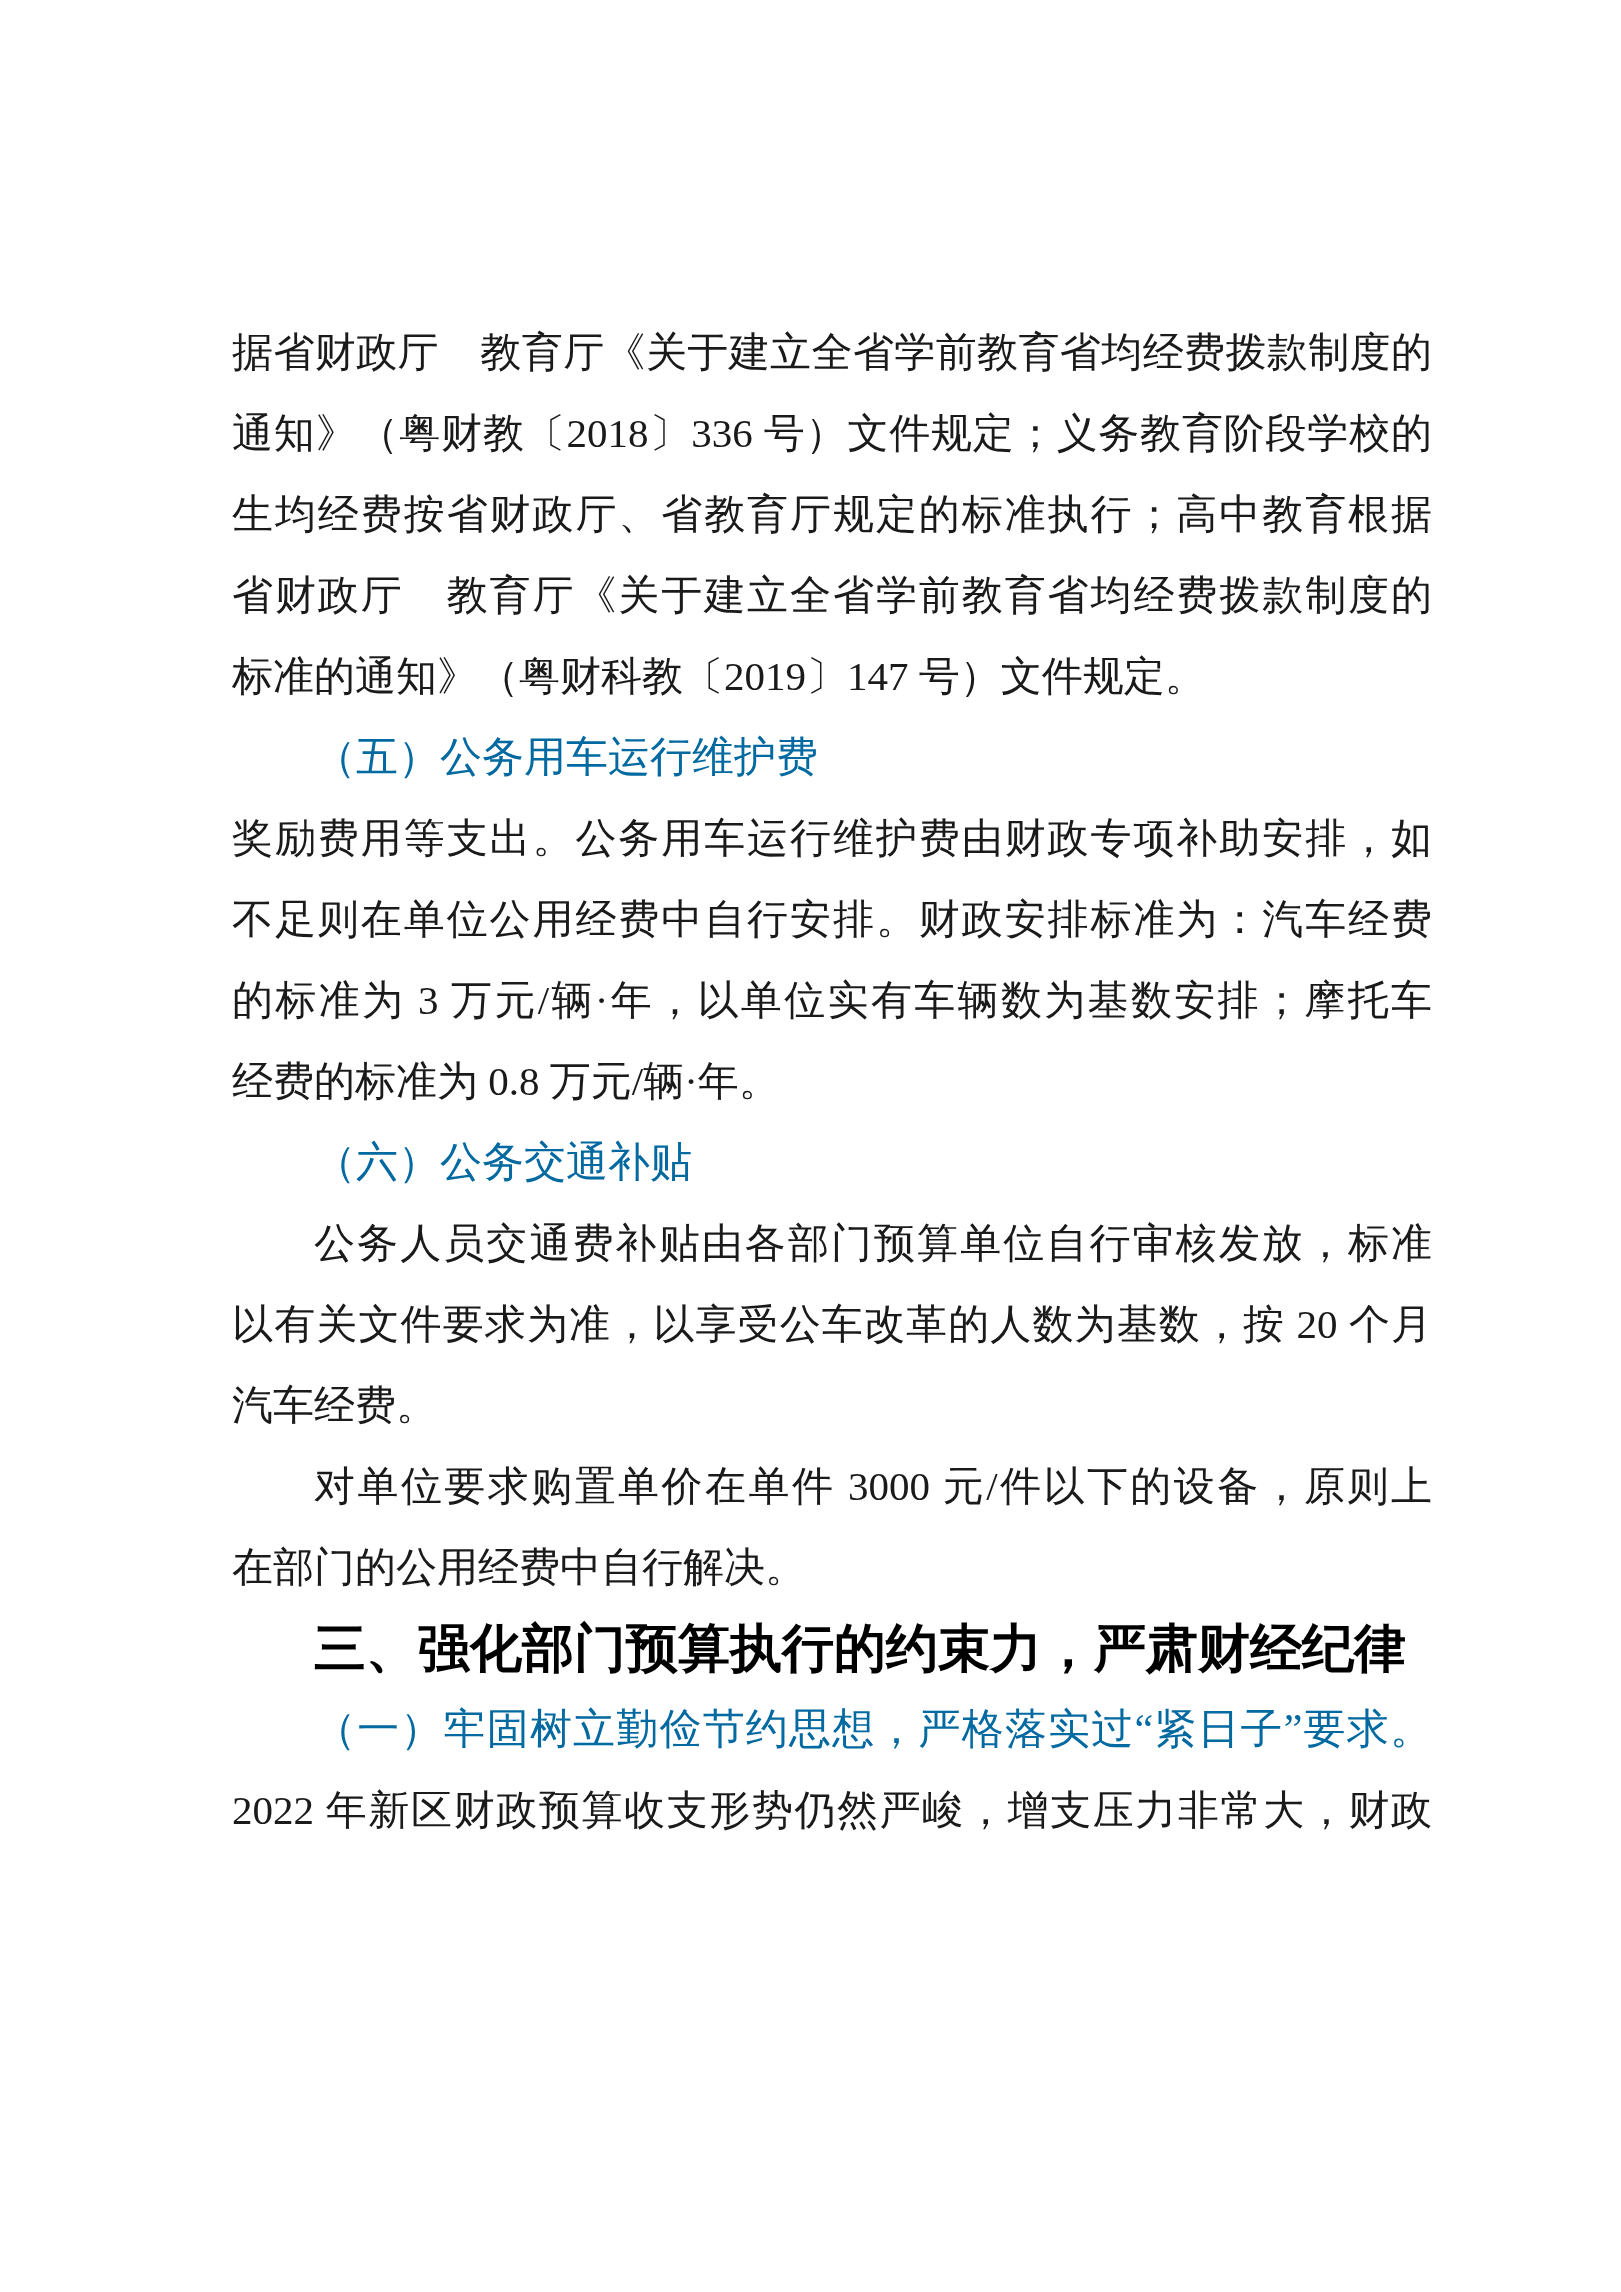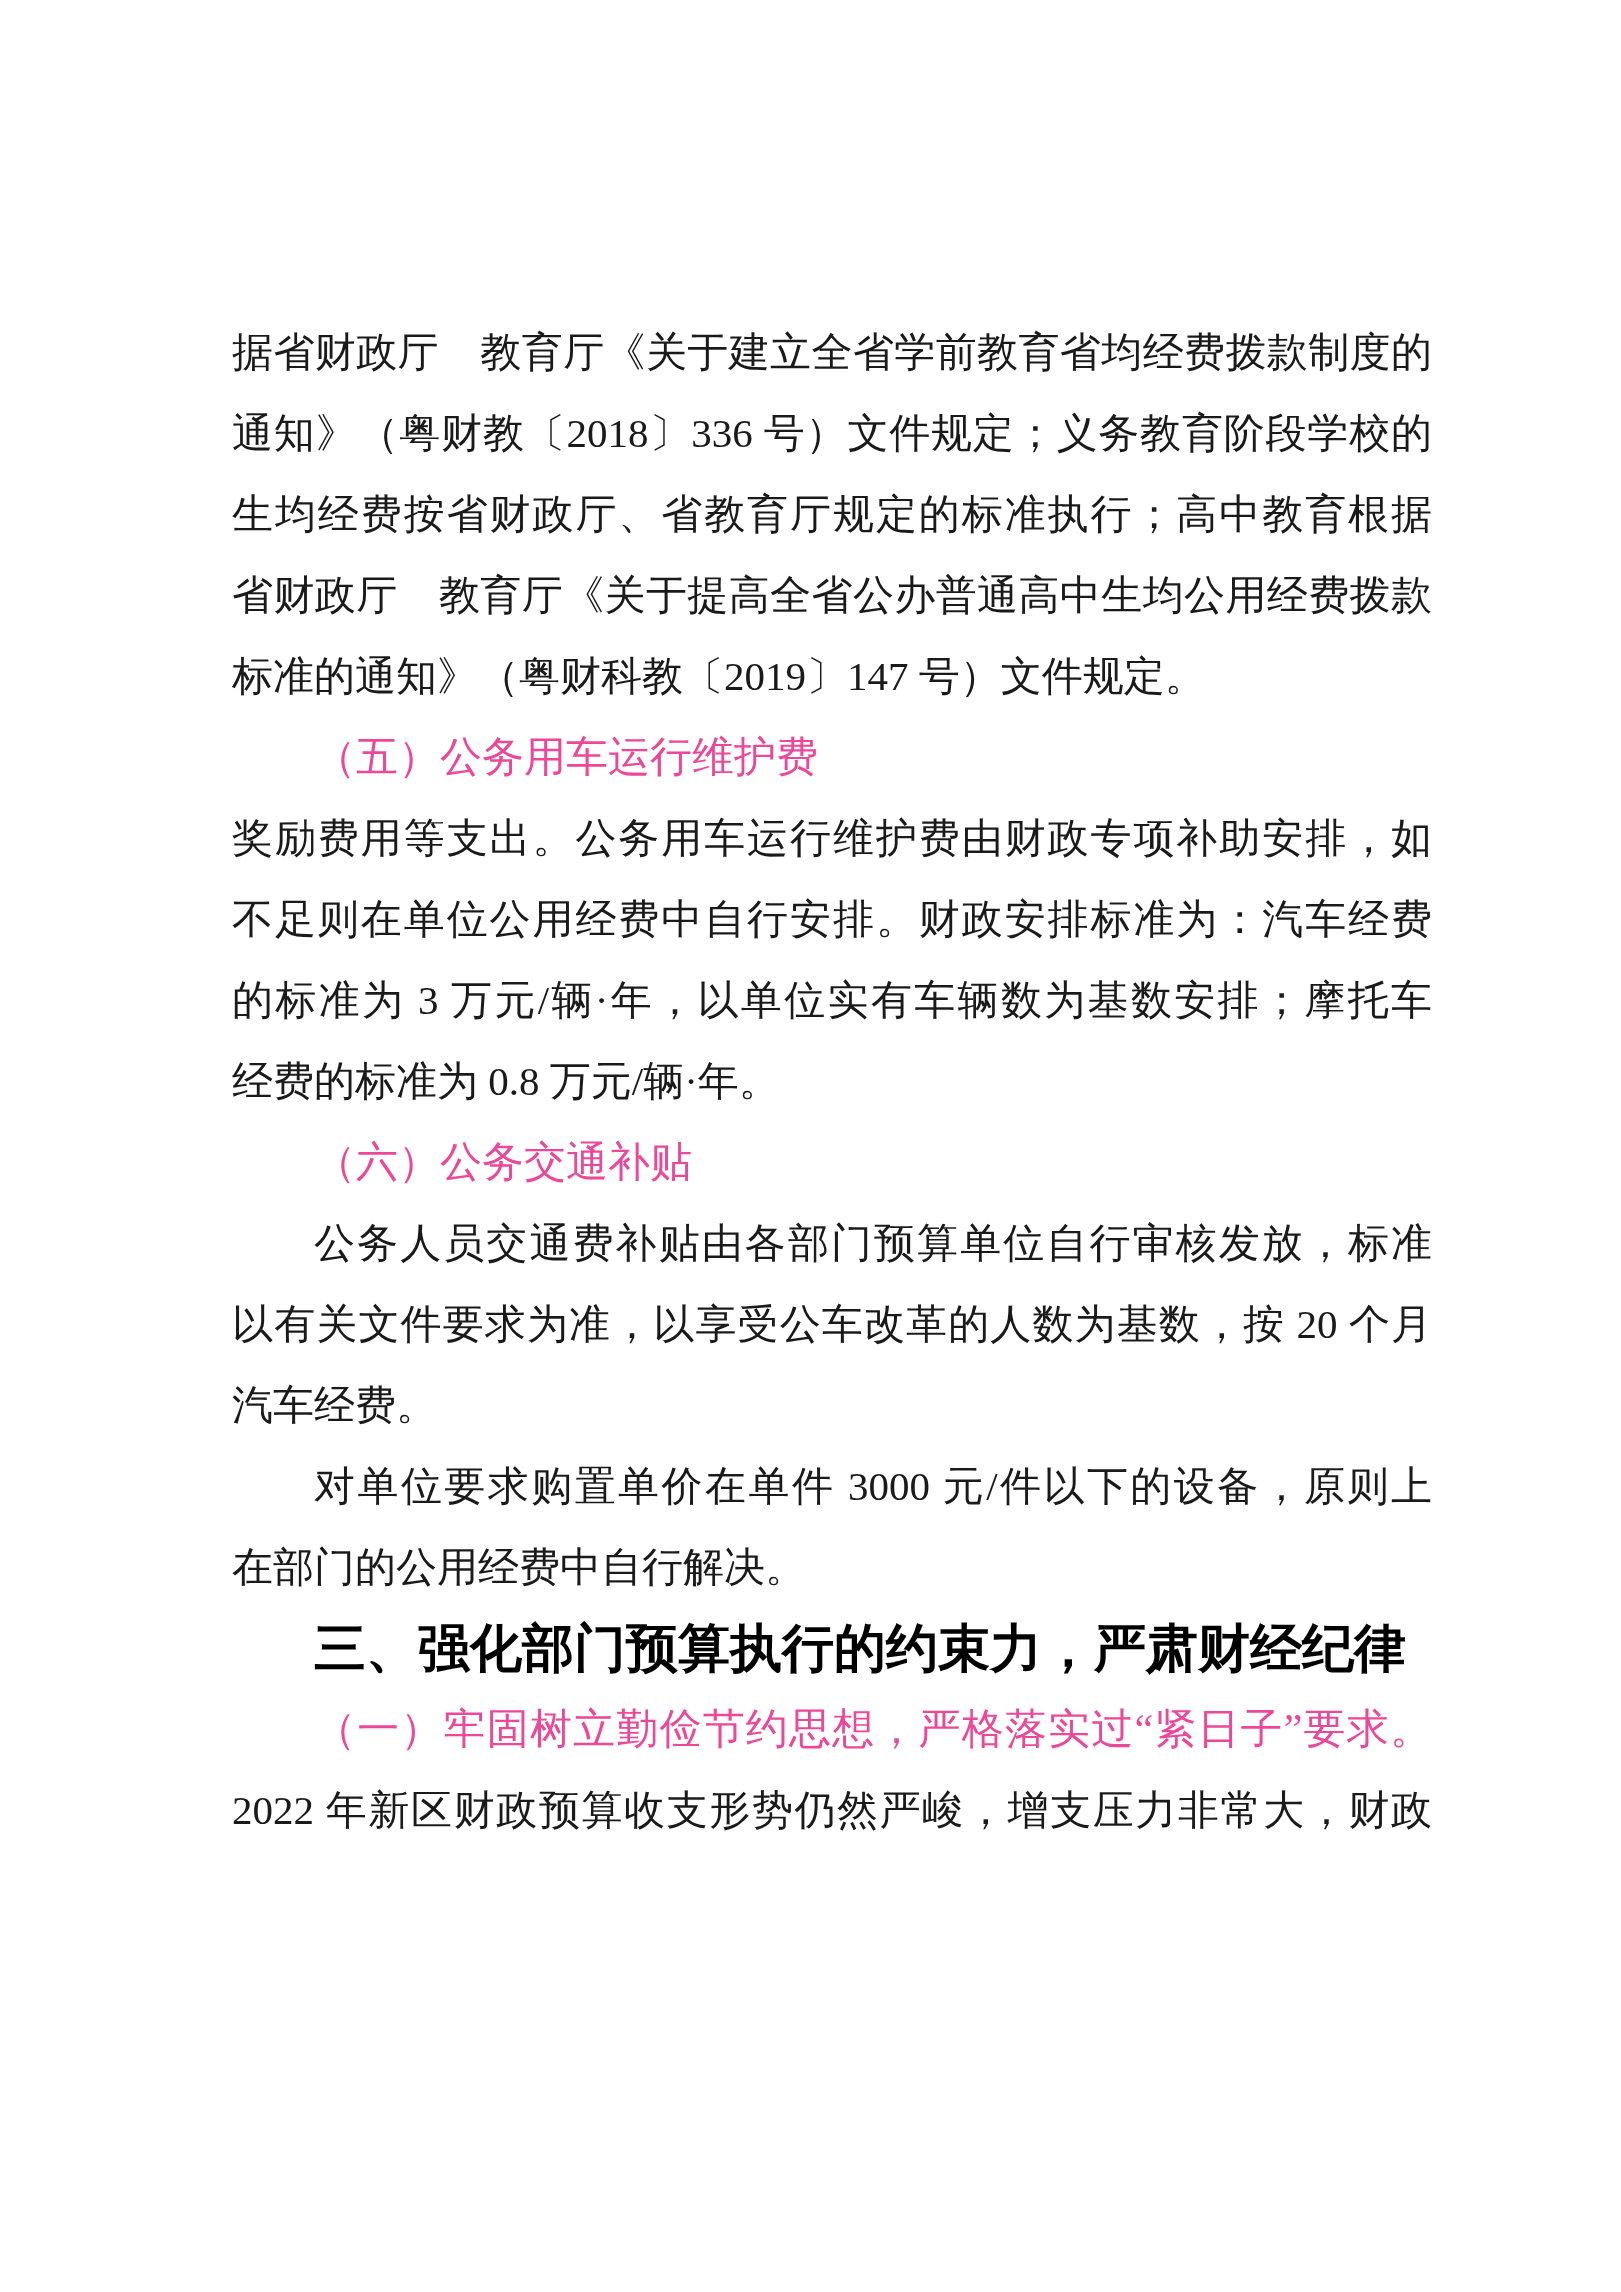--- a/index.html
+++ b/index.html
@@ -36,38 +36,38 @@
     overflow: visible;
   }
   .indent { text-indent: 82px; }
   .justify {
     text-align: justify;
     text-align-last: justify;
   }
   .kai {
     font-family: "Liberation Serif", "DejaVu Serif", serif;
     font-size: 42px;
-    color: #ec4899;
+    color: #0369a1;
   }
   .hei {
     font-family: "Liberation Sans", "DejaVu Sans", sans-serif;
     font-weight: 700;
     font-size: 52px;
     color: #000000;
   }
 </style>
 </head>
 <body>
 
 <div class="page">
   <div class="doc-body">
     <div class="line justify">据省财政厅　教育厅《关于建立全省学前教育省均经费拨款制度的</div>
     <div class="line justify">通知》（粤财教〔2018〕336 号）文件规定；义务教育阶段学校的</div>
     <div class="line justify">生均经费按省财政厅、省教育厅规定的标准执行；高中教育根据</div>
-    <div class="line justify">省财政厅　教育厅《关于提高全省公办普通高中生均公用经费拨款</div>
+    <div class="line justify">省财政厅　教育厅《关于建立全省学前教育省均经费拨款制度的</div>
     <div class="line">标准的通知》（粤财科教〔2019〕147 号）文件规定。</div>
     <div class="line kai indent">（五）公务用车运行维护费</div>
     <div class="line justify">奖励费用等支出。公务用车运行维护费由财政专项补助安排，如</div>
     <div class="line justify">不足则在单位公用经费中自行安排。财政安排标准为：汽车经费</div>
     <div class="line justify">的标准为 3 万元/辆·年，以单位实有车辆数为基数安排；摩托车</div>
     <div class="line">经费的标准为 0.8 万元/辆·年。</div>
     <div class="line kai indent">（六）公务交通补贴</div>
     <div class="line indent justify">公务人员交通费补贴由各部门预算单位自行审核发放，标准</div>
     <div class="line justify">以有关文件要求为准，以享受公车改革的人数为基数，按 20 个月</div>
     <div class="line">汽车经费。</div>

